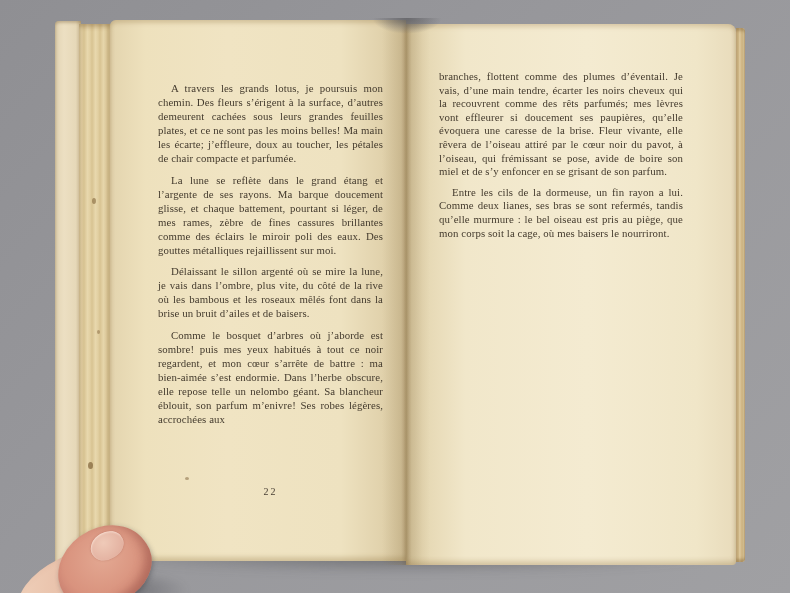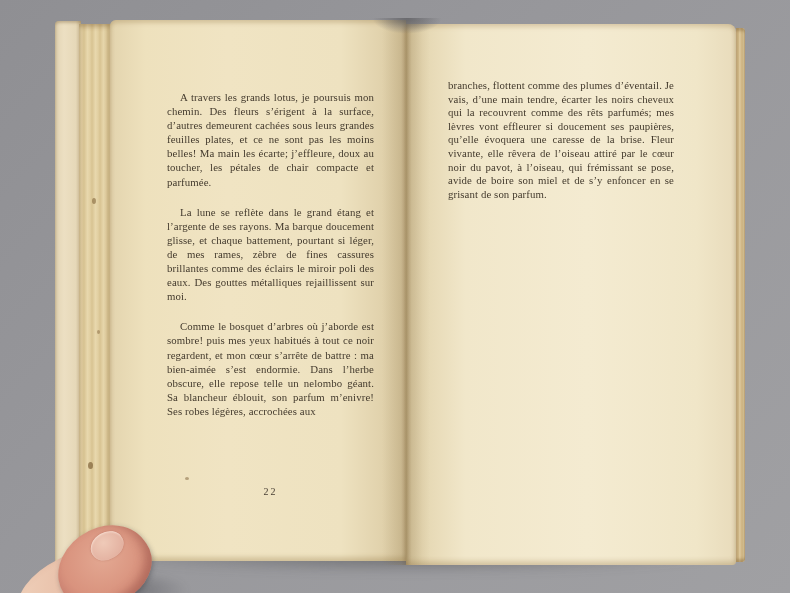--- a/index.html
+++ b/index.html
@@ -100,21 +100,21 @@
   .right-col{left:432px;top:63px;width:258px;line-height:13.6px;}
   .page-title{
     margin:0 0 16px 0;
     font-size:13.5px;
     font-weight:normal;
     letter-spacing:1.2px;
     line-height:21px;
     text-align:left;
   }
   .page-title span{display:block;}
-  .text-col p{margin:16px;}
+  .text-col p{margin:7px;}
   .text-col p.indent{text-indent:13px;}
   .page-number{
     position:absolute;left:151px;top:486px;width:239px;
     text-align:center;font-size:10px;letter-spacing:2px;color:#4a4136;
   }
 
   
   .finger{
     position:absolute;left:14px;top:556px;width:116px;height:62px;
     background:linear-gradient(120deg,#f0d2bc 0%,#e7bda6 55%,#d9a28c 100%);
@@ -156,27 +156,29 @@
     <div class="page-left"></div>
     <div class="page-right"></div>
     <div class="stack-right"></div>
     <div class="gutter"></div>
     <div class="gutter-top-dip"></div>
     <div class="spot spot-4"></div>
 
     <div class="text-col left-col" style="color: rgb(67, 58, 45);">
       <p class="indent">A travers les grands lotus, je poursuis mon chemin. Des fleurs s’érigent à la surface, d’autres demeurent cachées sous leurs grandes feuilles plates, et ce ne sont pas les moins belles! Ma main les écarte; j’effleure, doux au toucher, les pétales de chair compacte et parfumée.</p>
       <p class="indent">La lune se reflète dans le grand étang et l’argente de ses rayons. Ma barque doucement glisse, et chaque battement, pourtant si léger, de mes rames, zèbre de fines cassures brillantes comme des éclairs le miroir poli des eaux. Des gouttes métalliques rejaillissent sur moi.</p>
+      <p class="indent">Délaissant le sillon argenté où se mire la lune, je vais dans l’ombre, plus vite, du côté de la rive où les bambous et les roseaux mêlés font dans la brise un bruit d’ailes et de baisers.</p>
       <p class="indent">Comme le bosquet d’arbres où j’aborde est sombre! puis mes yeux habitués à tout ce noir regardent, et mon cœur s’arrête de battre : ma bien-aimée s’est endormie. Dans l’herbe obscure, elle repose telle un nelombo géant. Sa blancheur éblouit, son parfum m’enivre! Ses robes légères, accrochées aux</p>
     </div>
 
     <div class="page-number">22</div>
 
     <div class="text-col right-col" style="color: rgb(67, 58, 45);">
       <p>branches, flottent comme des plumes d’éventail. Je vais, d’une main tendre, écarter les noirs cheveux qui la recouvrent comme des rêts parfumés; mes lèvres vont effleurer si doucement ses paupières, qu’elle évoquera une caresse de la brise. Fleur vivante, elle rêvera de l’oiseau attiré par le cœur noir du pavot, à l’oiseau, qui frémissant se pose, avide de boire son miel et de s’y enfoncer en se grisant de son parfum.</p>
+      <p class="indent">Entre les cils de la dormeuse, un fin rayon a lui. Comme deux lianes, ses bras se sont refermés, tandis qu’elle murmure : le bel oiseau est pris au piège, que mon corps soit la cage, où mes baisers le nourriront.</p>
     </div>
 
   </div>
 
   <div class="finger"></div>
   <div class="thumb">
     <div class="thumb-nail"></div>
   </div>
 
 </div>

